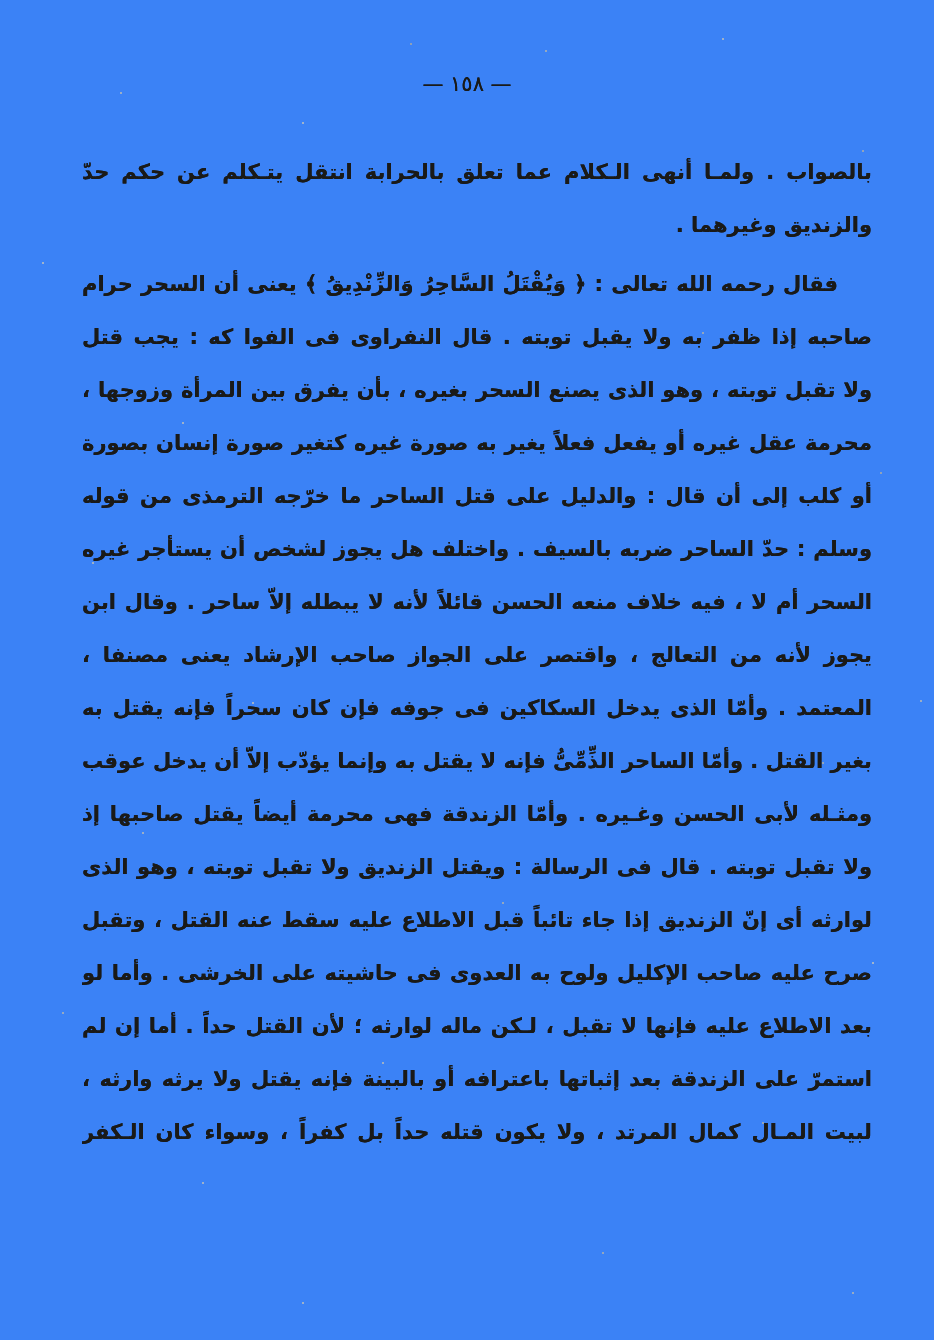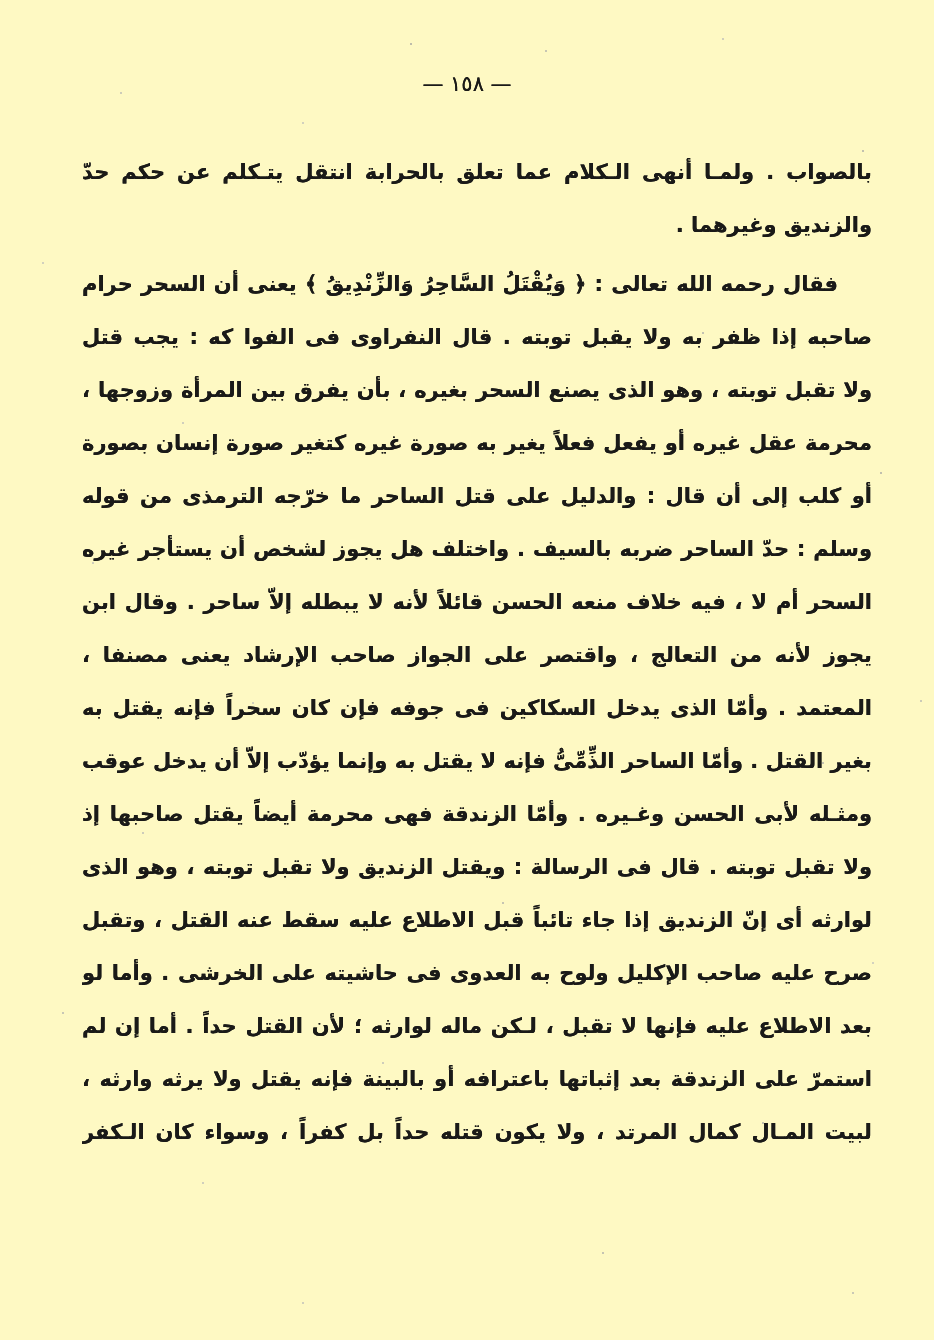--- a/index.html
+++ b/index.html
@@ -3,21 +3,21 @@
 <meta charset="utf-8">
 <style>
   html, body {
     margin: 0;
     padding: 0;
   }
   .page {
     position: relative;
     width: 934px;
     height: 1340px;
-    background: #fef9c3;
+    background: #3b82f6;
     font-family: "DejaVu Sans", sans-serif;
     color: #1a1a18;
     overflow: hidden;
   }
   .page-number {
     position: absolute;
     top: 72px;
     left: 0;
     right: 0;
     text-align: center;

